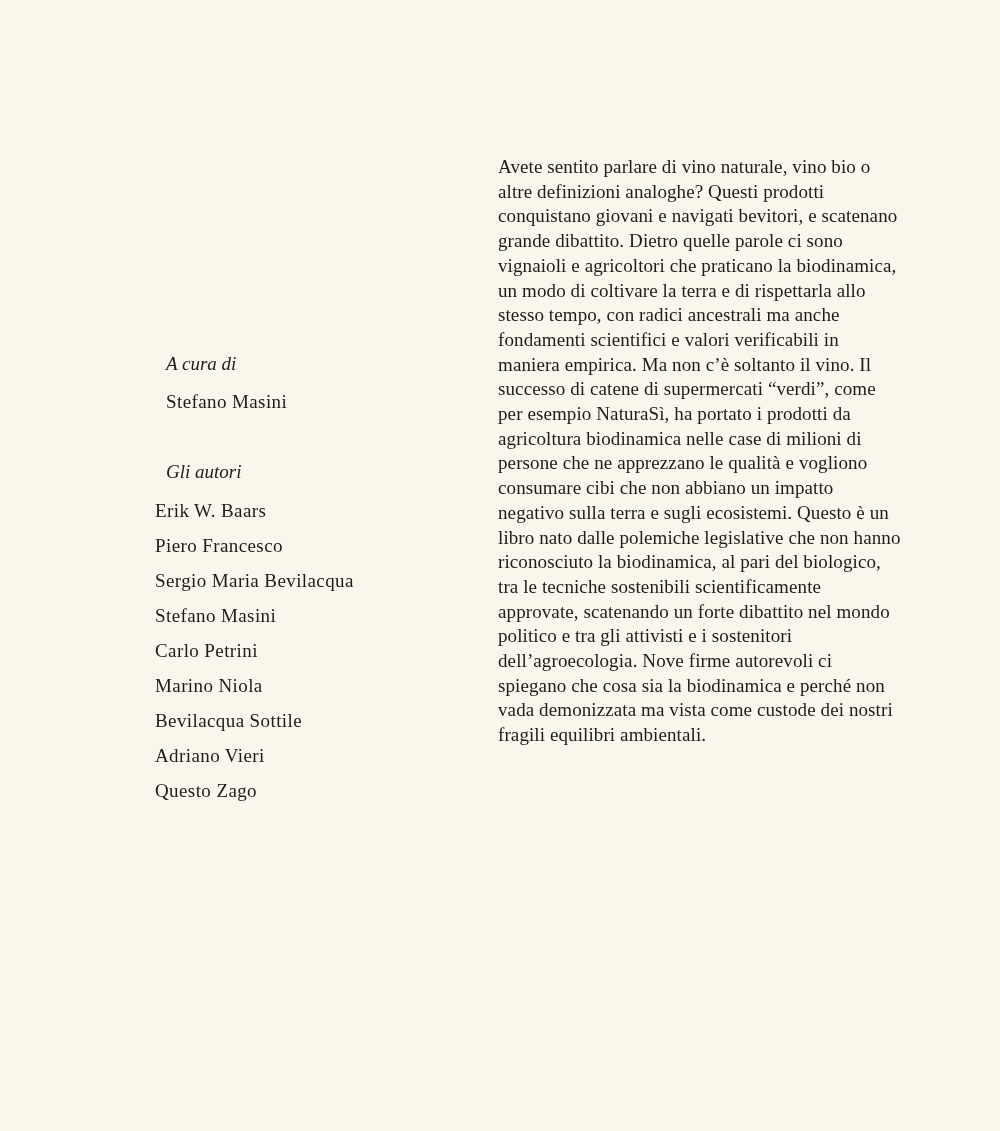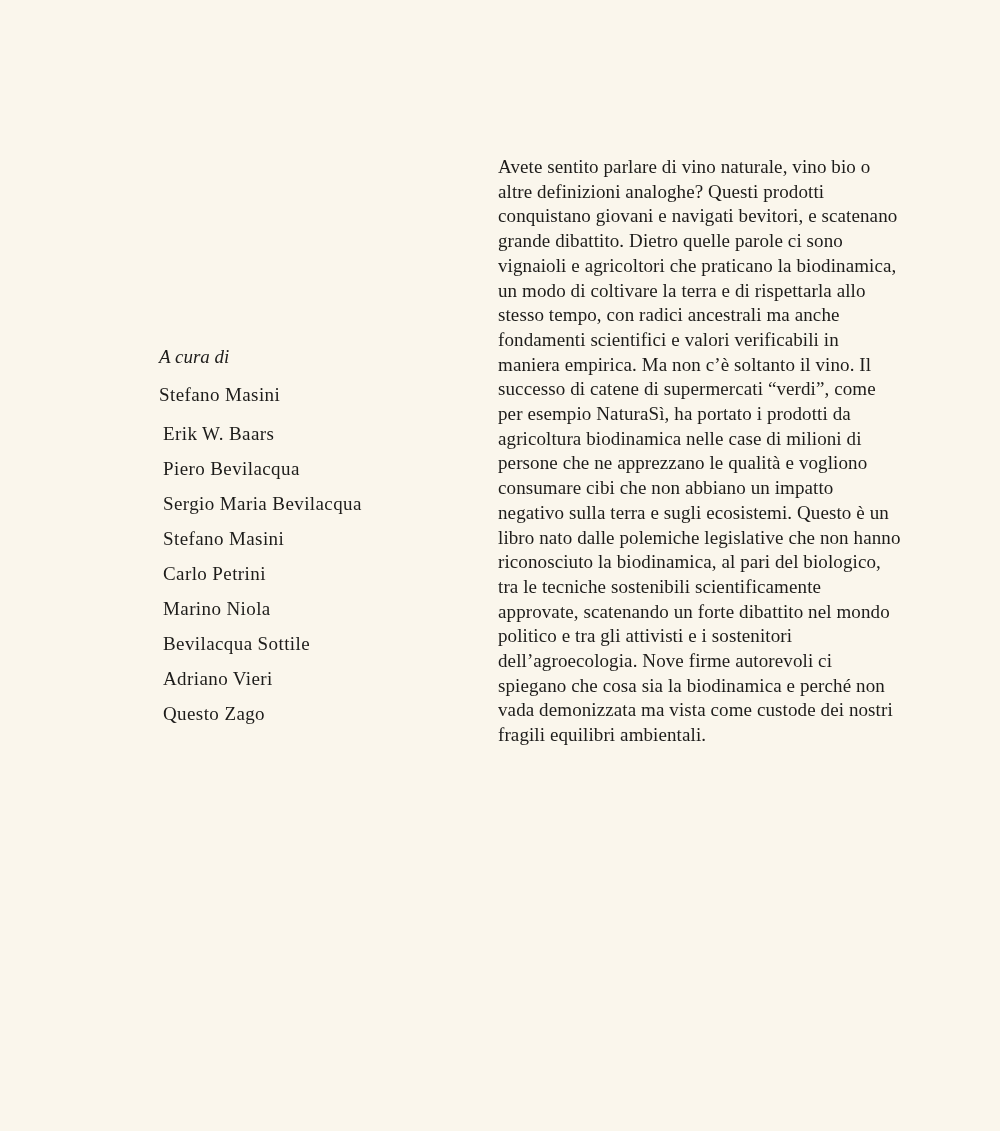--- a/index.html
+++ b/index.html
@@ -21,40 +21,40 @@
     background: #faf6ec;
   }
   
   .credits-col {
     position: absolute;
     left: 155px;
     top: 340px;
     width: 320px;
   }
   .credits-col p {
-    margin: 4px;
+    margin: 11px;
     font-size: 19px;
     line-height: 26px;
   }
   .label-italic {
     font-style: italic;
   }
   .curated-label {
     margin-bottom: 12px !important;
   }
   .curator-name {
     letter-spacing: 0.4px;
   }
   .authors-label {
     margin-top: 44px !important;
     margin-bottom: 8px !important;
   }
   .authors-list {
     list-style: none;
-    margin: 8px;
+    margin: 0;
     padding: 0;
   }
   .authors-list li {
     font-size: 19px;
     line-height: 35px;
     letter-spacing: 0.4px;
   }
   
   .description-col {
     position: absolute;
@@ -71,24 +71,25 @@
 </style>
 </head>
 <body>
 
 <div class="page">
 
   <div class="credits-col">
     <p class="label-italic curated-label">A cura di</p>
     <p class="curator-name">Stefano Masini</p>
 
+    <p class="label-italic authors-label">Gli autori</p>
 
     <ul class="authors-list">
       <li>Erik W. Baars</li>
-      <li>Piero Bevilacqua</li>
+      <li>Piero Francesco</li>
       <li>Sergio Maria Bevilacqua</li>
       <li>Stefano Masini</li>
       <li>Carlo Petrini</li>
       <li>Marino Niola</li>
       <li>Bevilacqua Sottile</li>
       <li>Adriano Vieri</li>
       <li>Questo Zago</li>
     </ul>
   </div>
 

